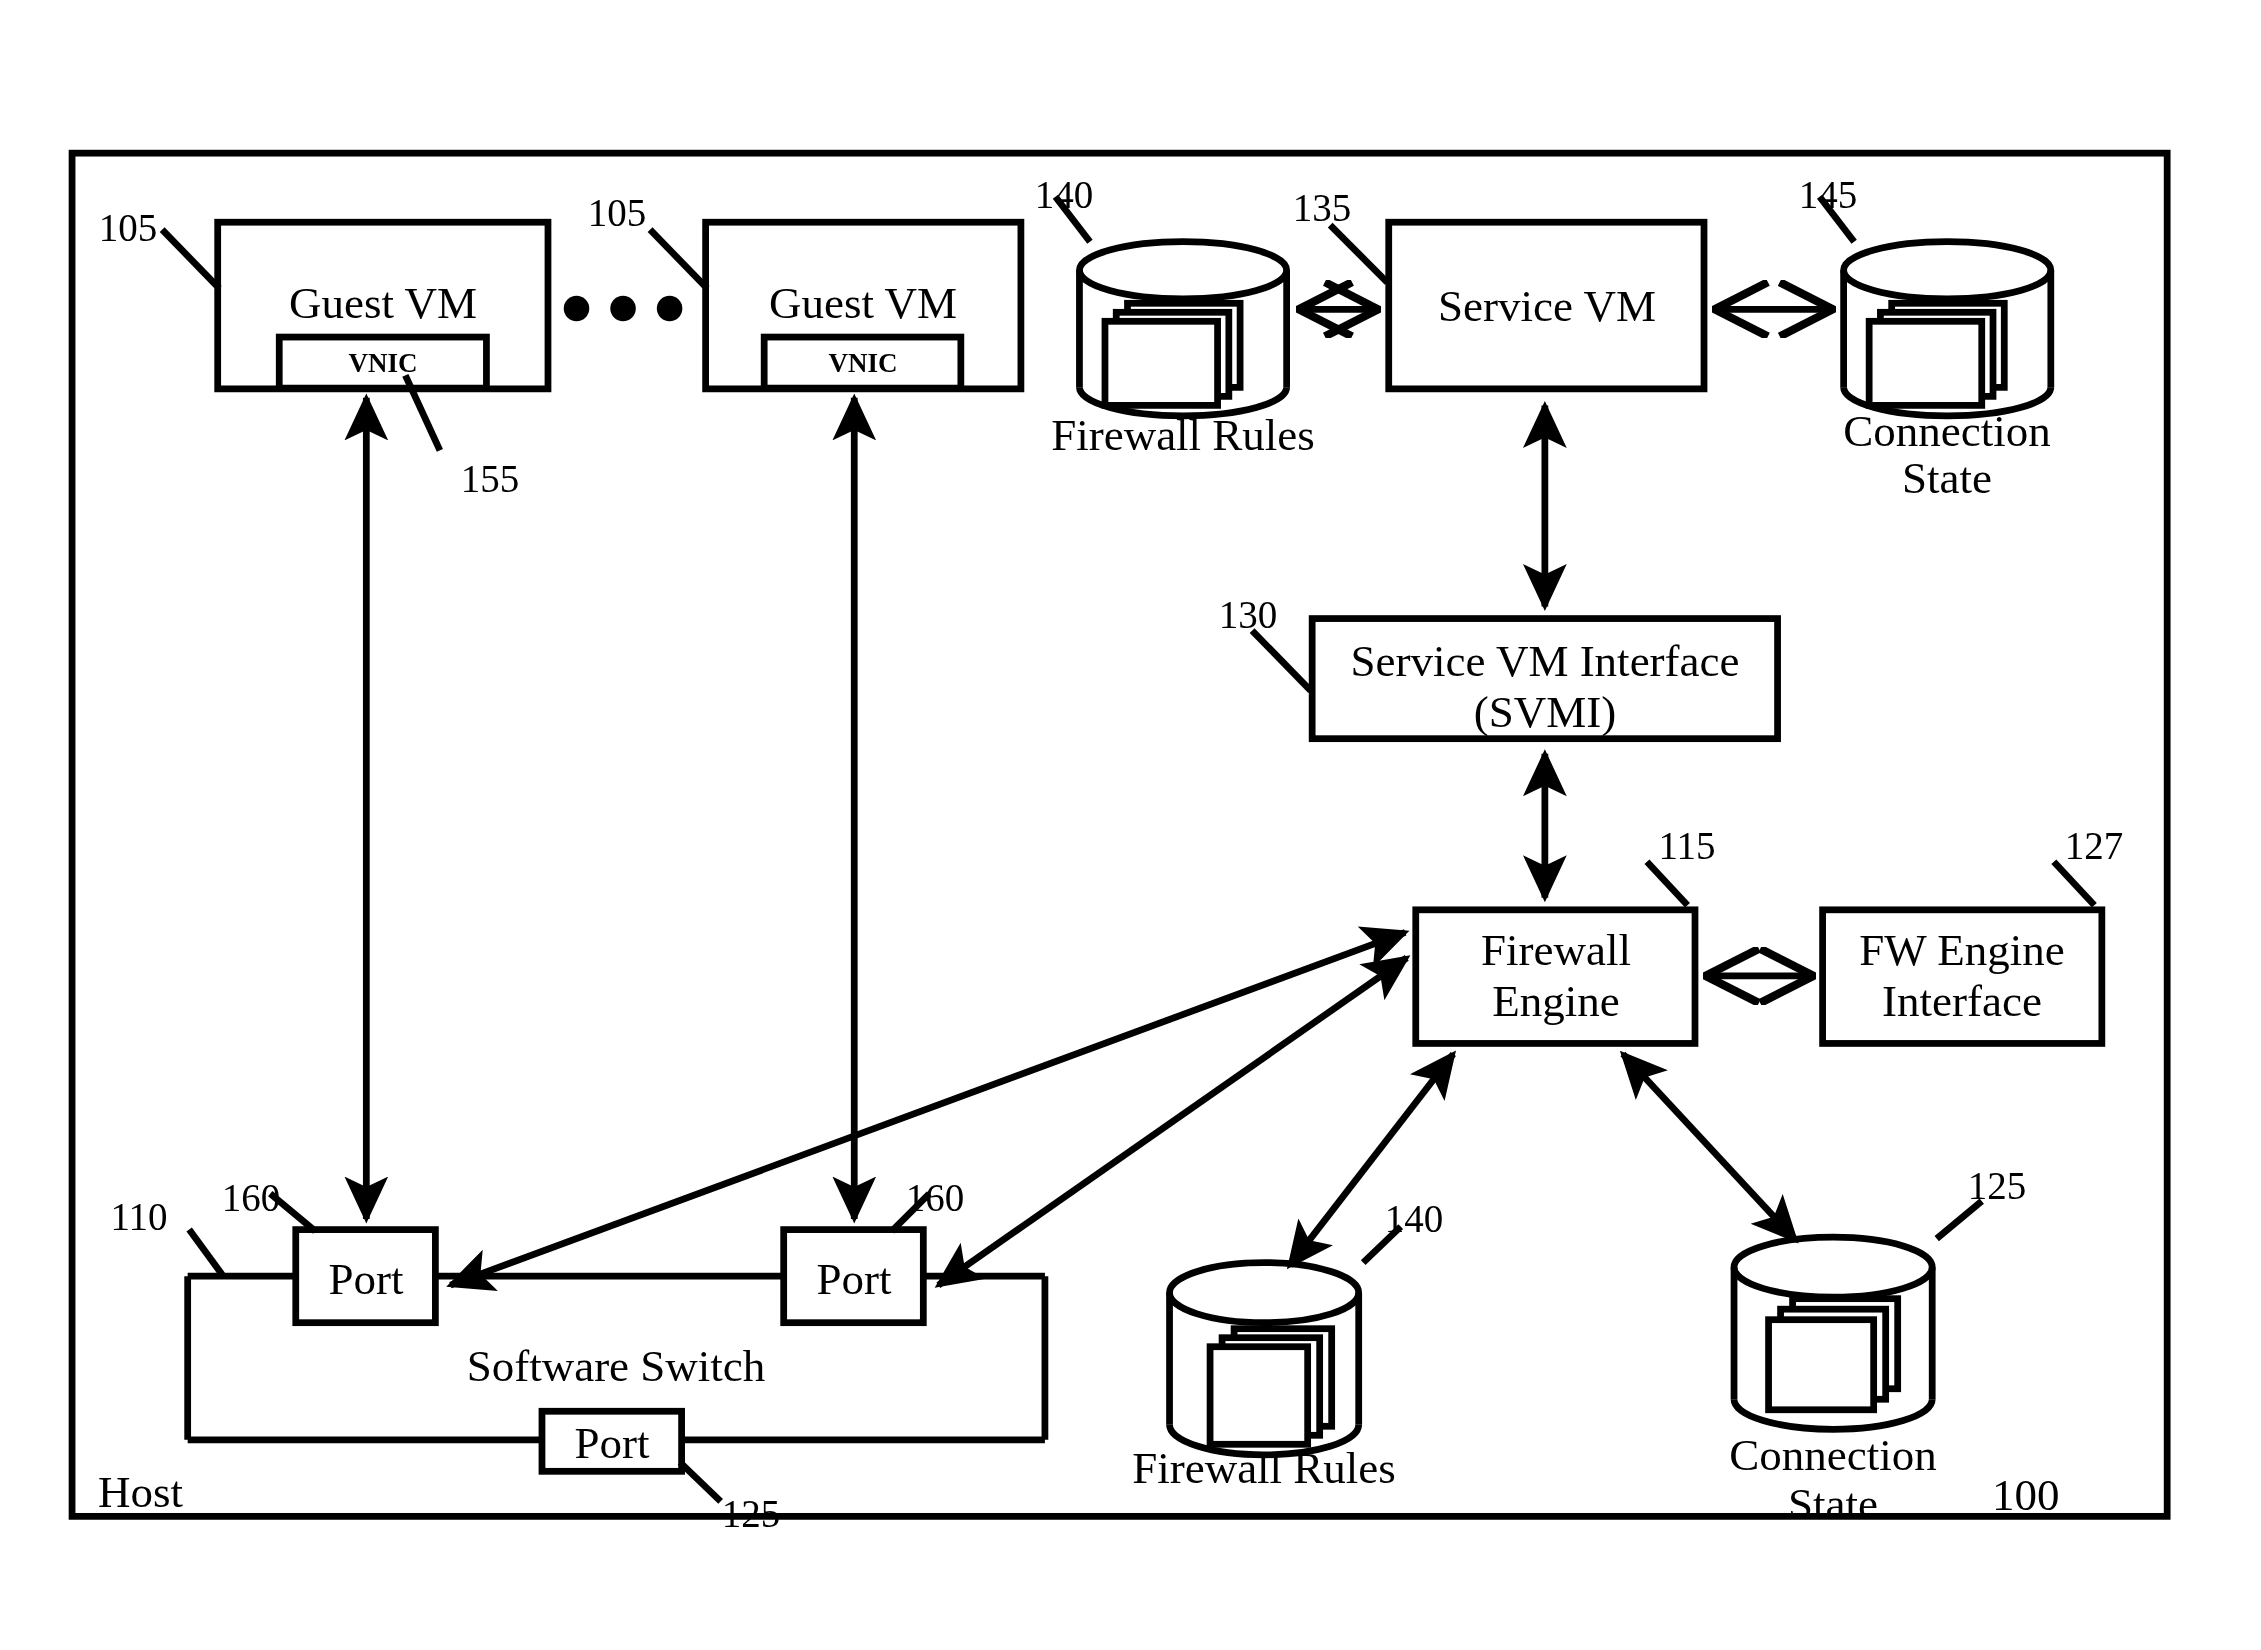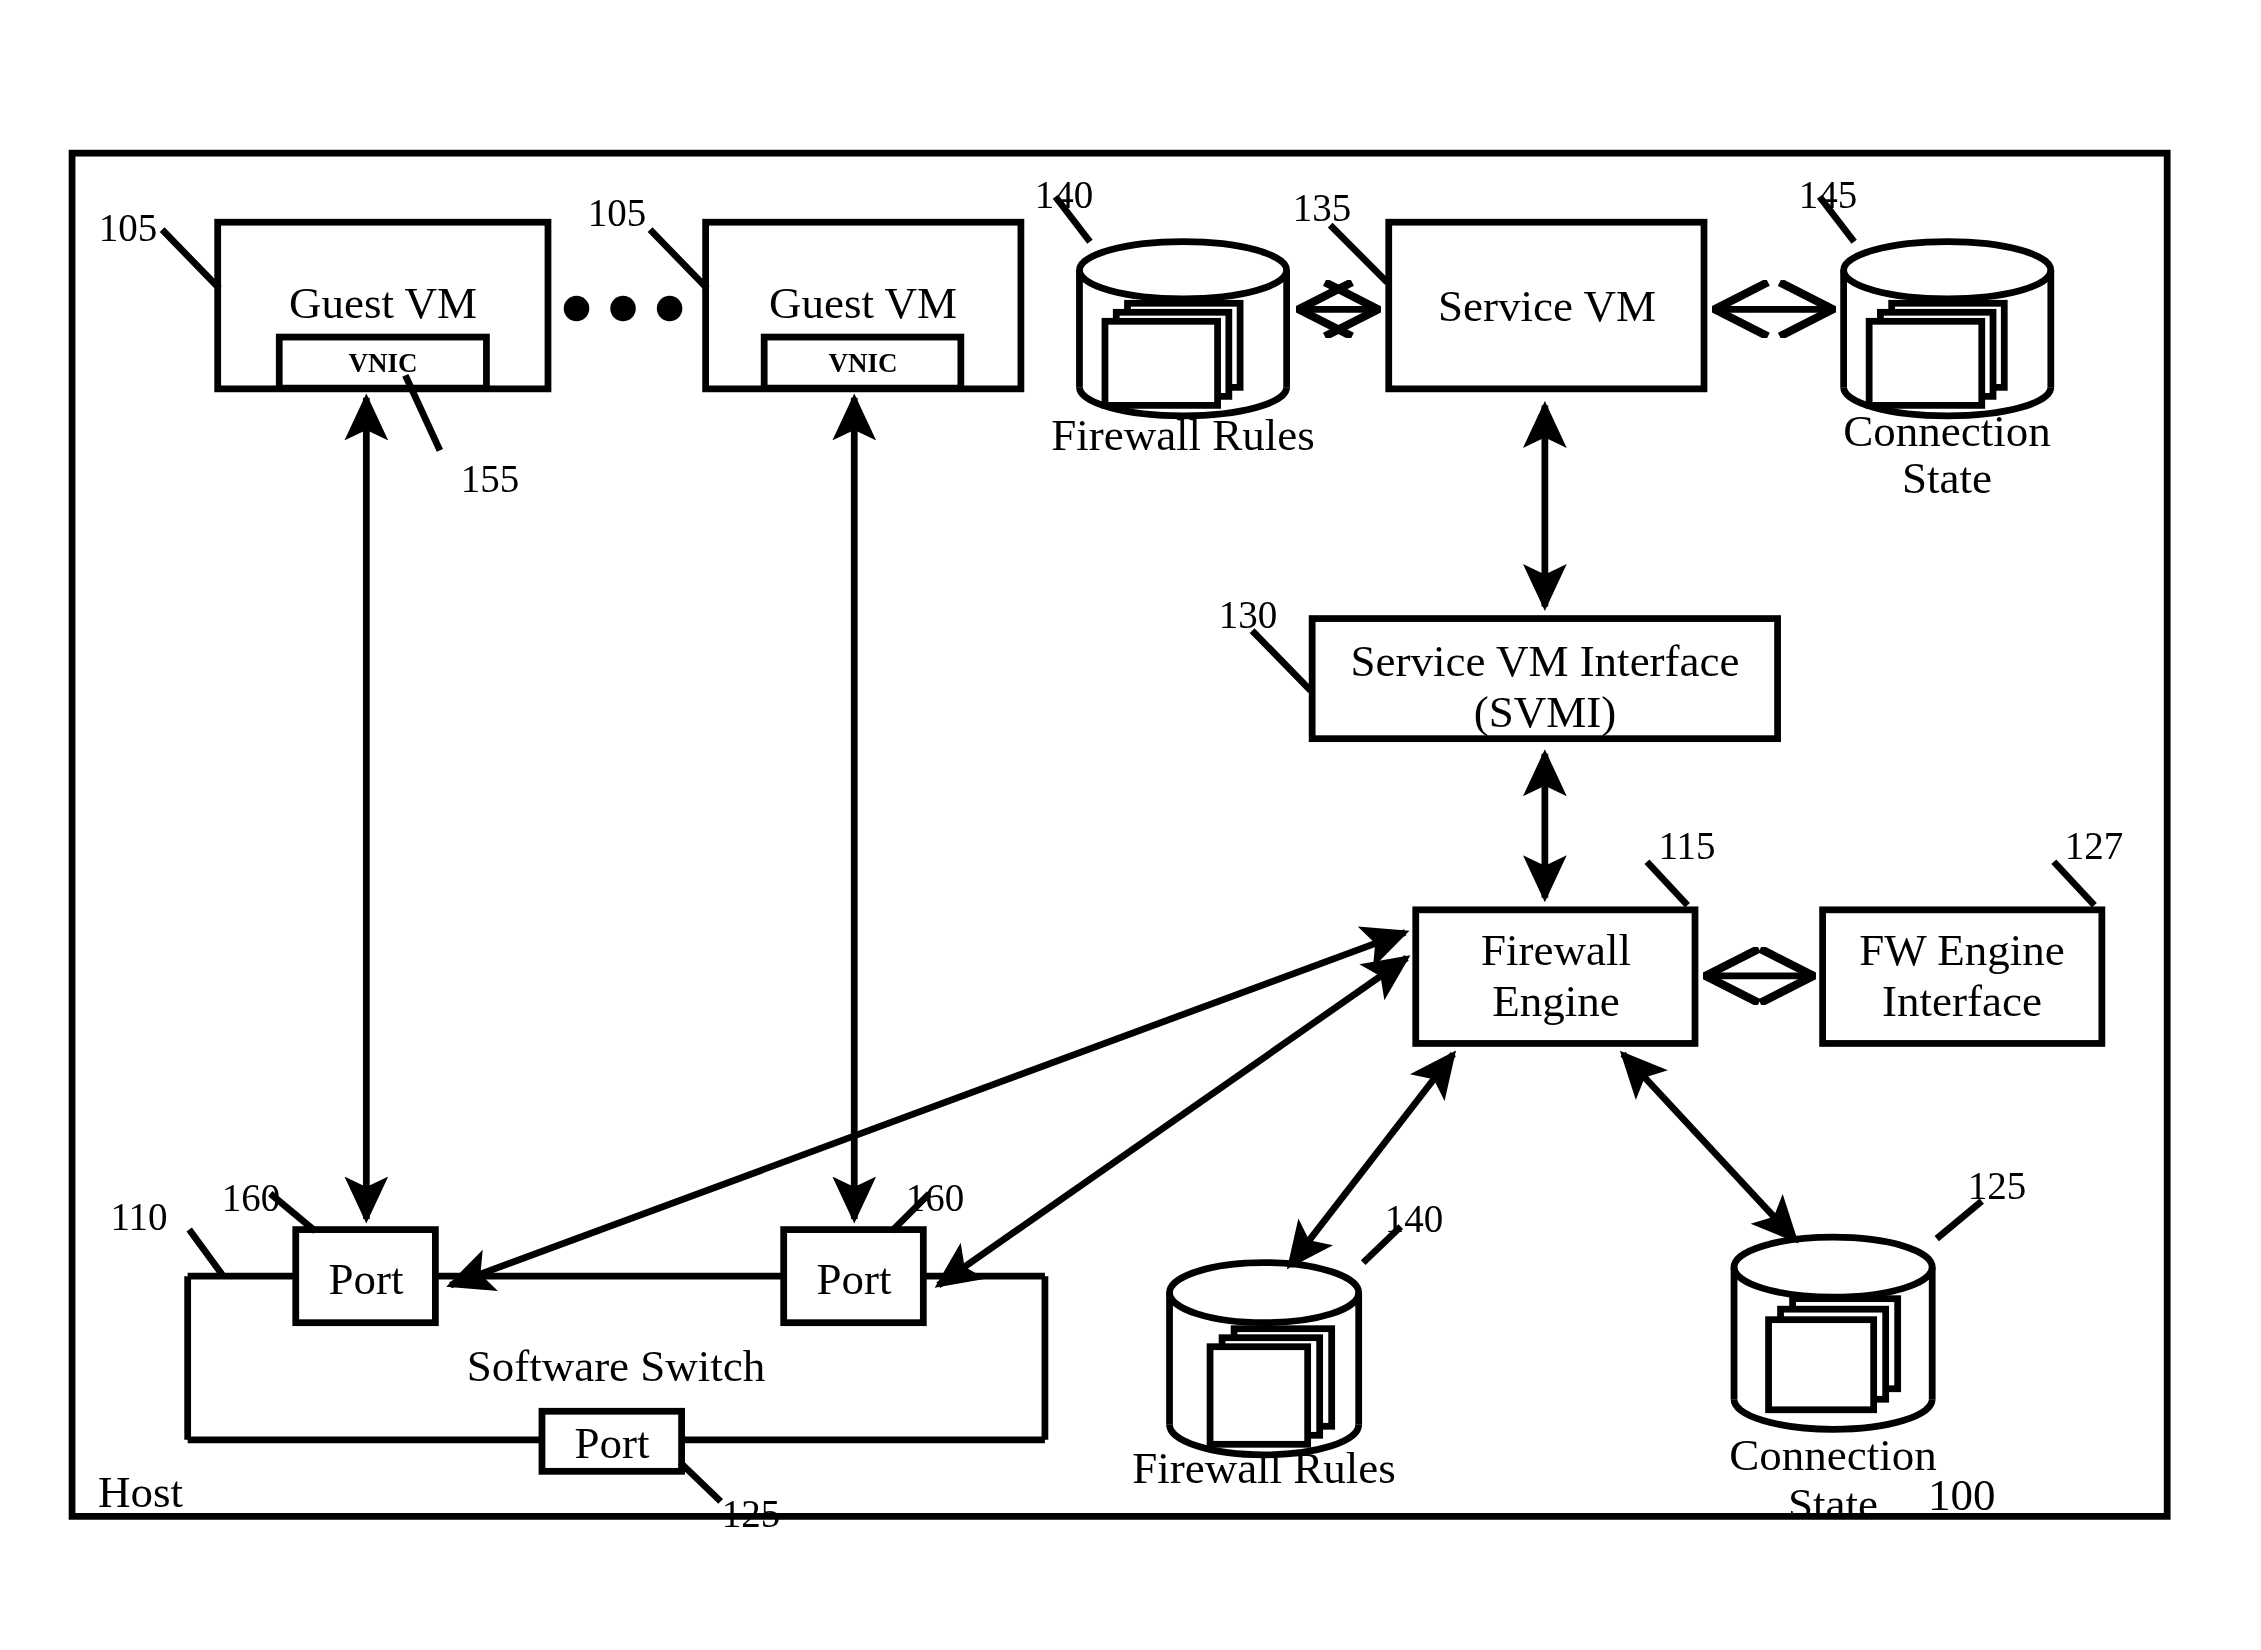--- a/index.html
+++ b/index.html
@@ -214,16 +214,16 @@
   <div class="lbl ref ctr" style="left:751px; top:1513px;">125</div>
 
   <div class="lbl boxtext ctr" style="left:1264px; top:1468px;">Firewall Rules</div>
   <div class="lbl ref ctr" style="left:1414px; top:1218px;">140</div>
 
   <div class="lbl boxtext ctr" style="left:1833px; top:1455px;">Connection</div>
   <div class="lbl boxtext ctr" style="left:1833px; top:1504px;">State</div>
   <div class="lbl ref ctr" style="left:1997px; top:1185px;">125</div>
 
   <div class="lbl boxtext" style="left:98px; top:1470px;">Host</div>
-  <div class="lbl boxtext" style="left:1928px; top:1473px;">100</div>
+  <div class="lbl boxtext" style="left:1992px; top:1473px;">100</div>
 
 </div>
 
 
 </body></html>

